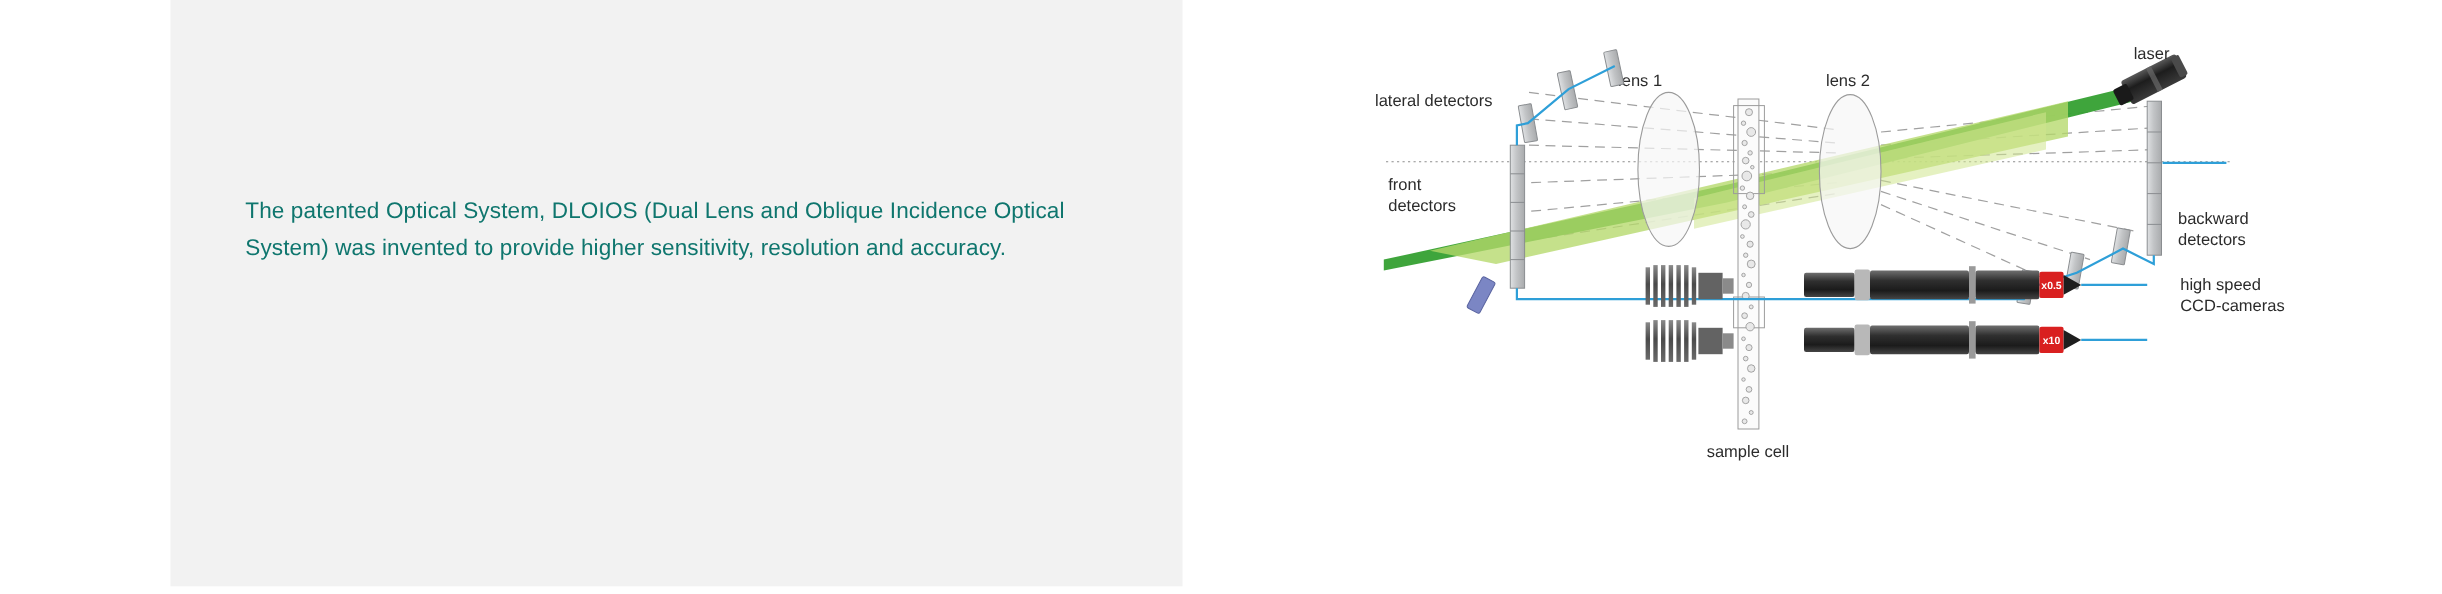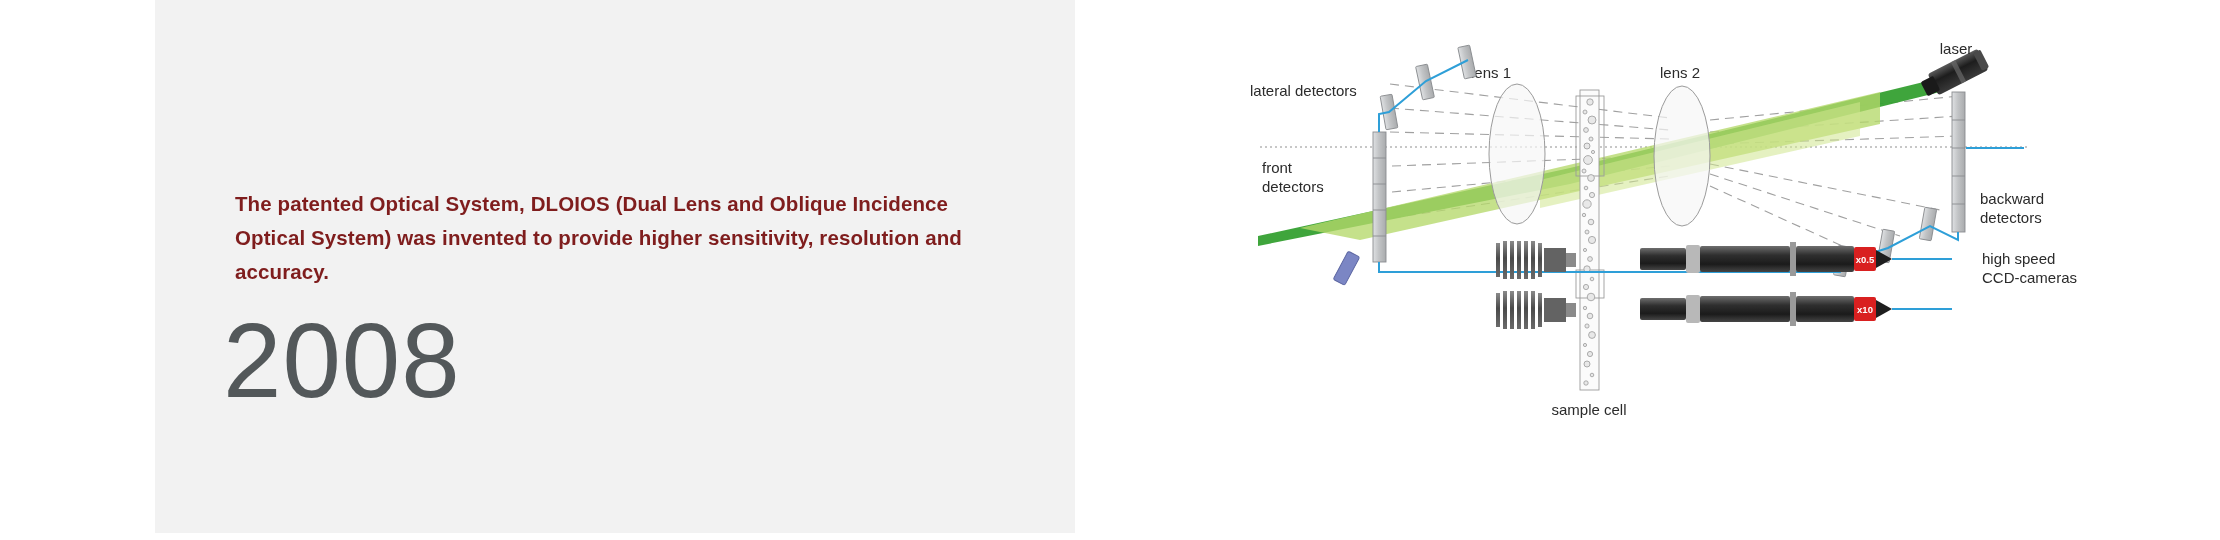--- a/index.html
+++ b/index.html
@@ -33,26 +33,26 @@
   }
 
   #text-block {
     position: absolute;
     left: 68px;
     top: 175px;
     width: 810px;
   }
 
   #intro-paragraph {
-    margin: 12px;
+    margin: 0;
     font-family: "Liberation Sans", sans-serif;
     font-size: 20.5px;
     line-height: 34px;
-    color: #7f1d1d;
-    font-weight: 700;
+    color: #0f766e;
+    font-weight: 400;
     letter-spacing: 0.1px;
   }
 
   #year-heading {
     margin: 0;
     margin-top: 16px;
     font-family: "Liberation Sans", sans-serif;
     font-size: 105px;
     line-height: 112px;
     font-weight: 300;
@@ -86,21 +86,20 @@
   }
 </style>
 </head>
 <body>
 
 <div id="page">
 
   <div id="left-panel">
     <div id="text-block">
       <p id="intro-paragraph">The patented Optical System, DLOIOS (Dual Lens and Oblique Incidence Optical System) was invented to provide higher sensitivity, resolution and accuracy.</p>
-      <div id="year-heading">2008</div>
     </div>
   </div>
 
   <div id="diagram-panel">
     <svg id="diagram-svg" viewBox="0 0 960 420" xmlns="http://www.w3.org/2000/svg">
       <defs>
         <linearGradient id="camGrad" x1="0" y1="0" x2="0" y2="1">
           <stop offset="0%" stop-color="#6e6e6e"></stop>
           <stop offset="35%" stop-color="#2f2f2f"></stop>
           <stop offset="70%" stop-color="#1b1b1b"></stop>

